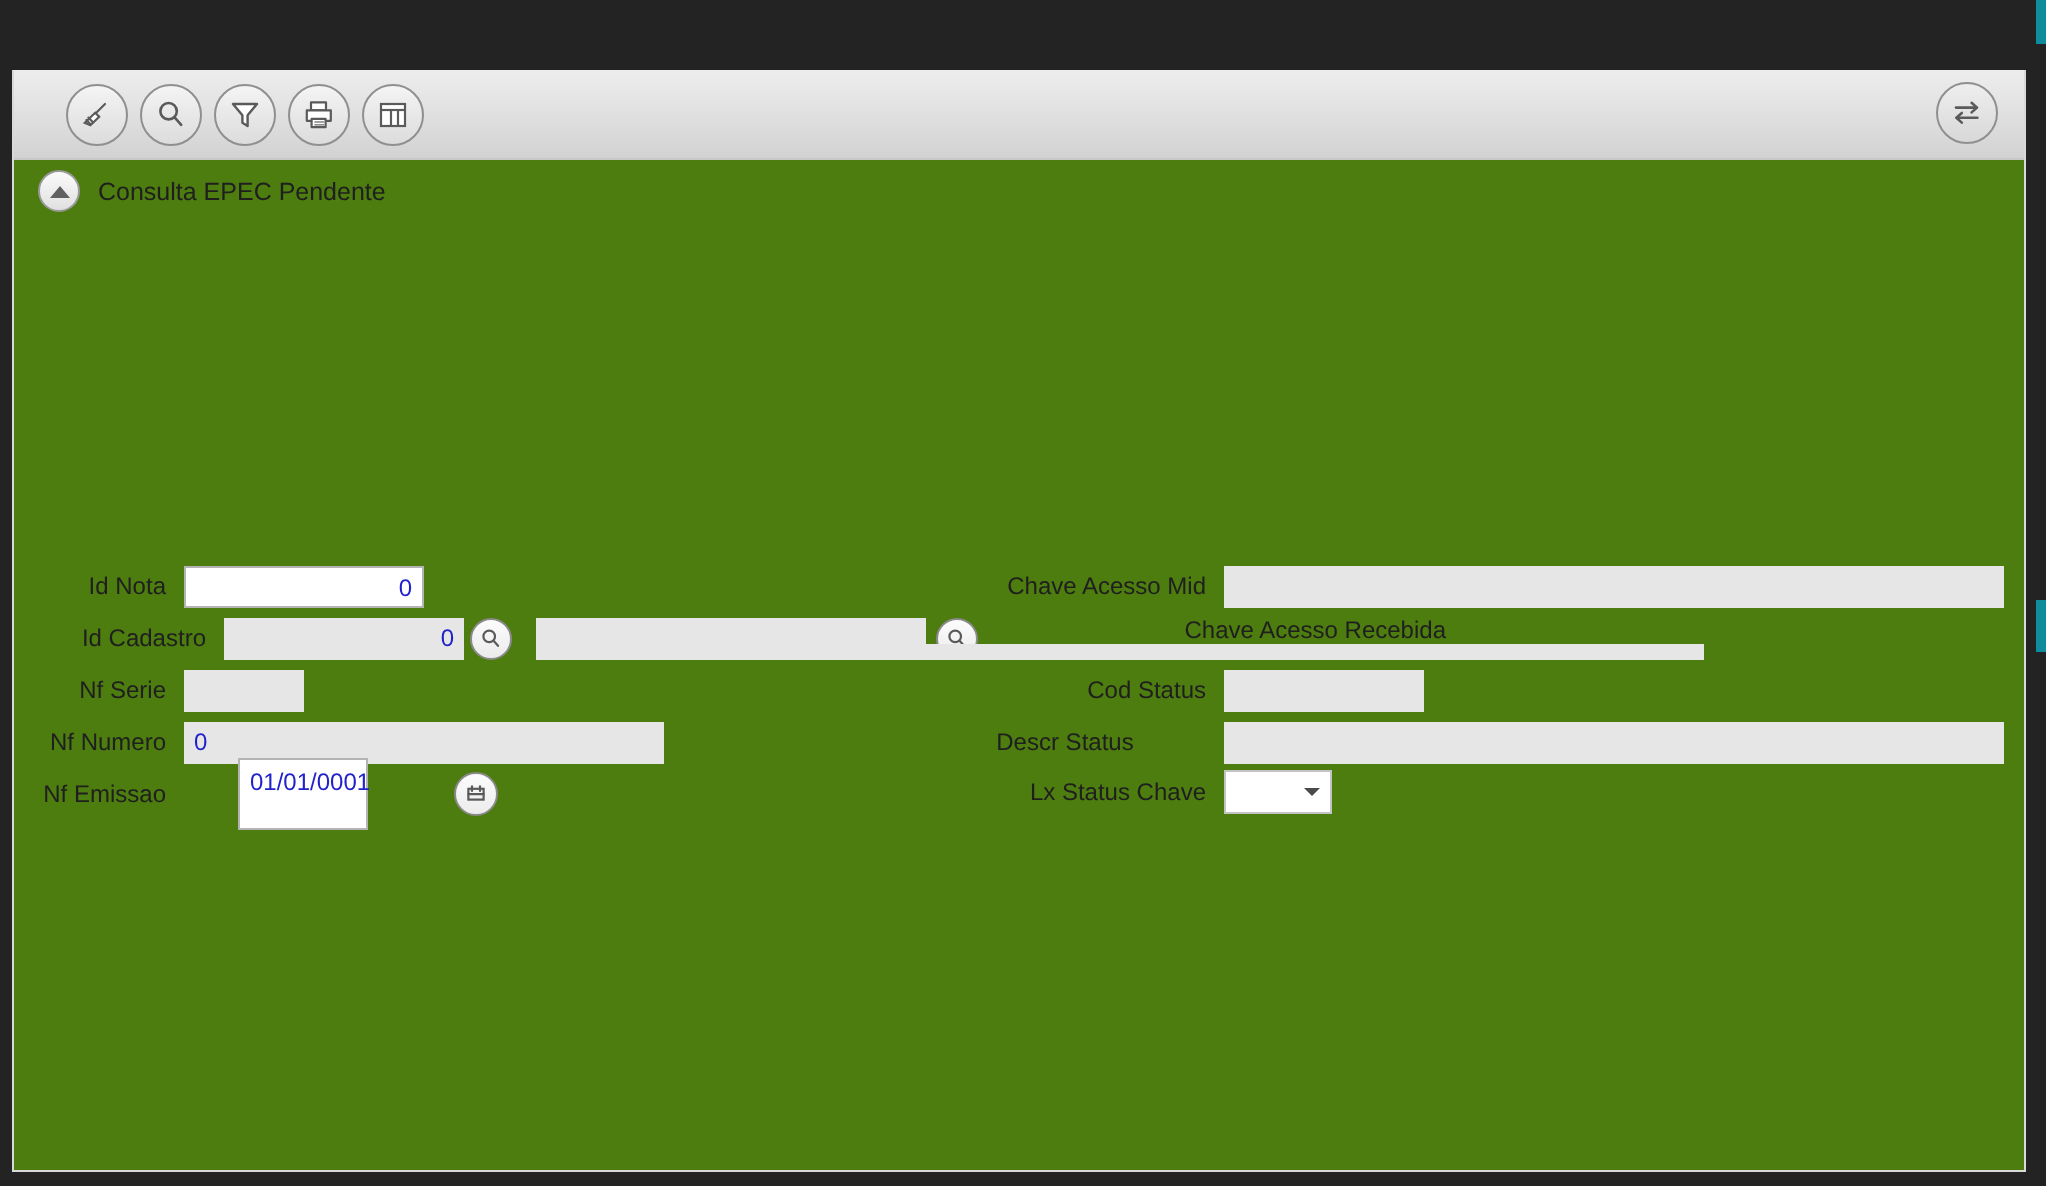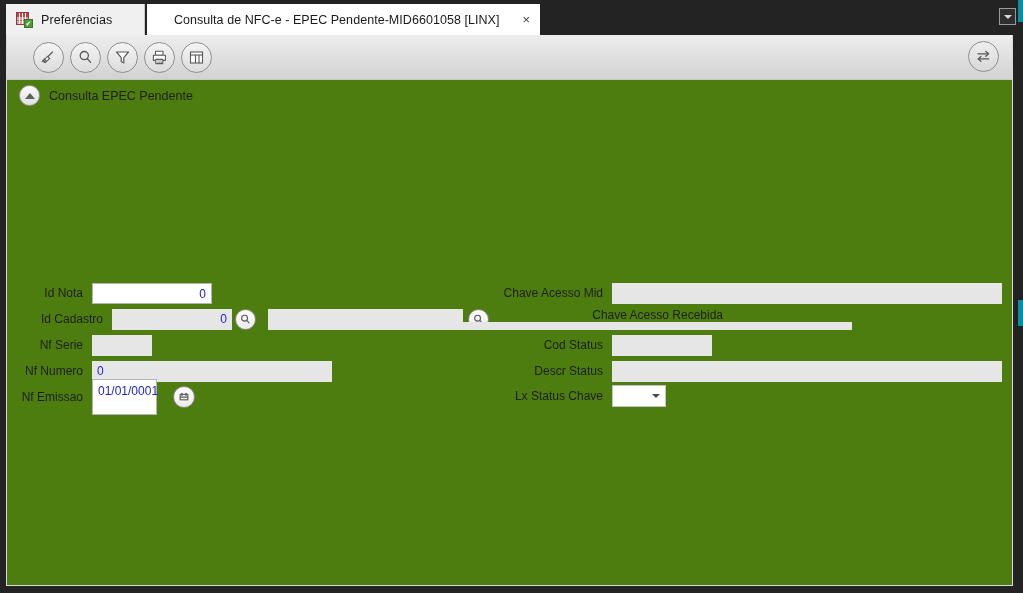--- a/index.html
+++ b/index.html
@@ -294,39 +294,20 @@
     border-left: 4px solid transparent;
     border-right: 4px solid transparent;
     border-top: 4px solid #4a4a4a;
   }
 </style>
 </head>
 <body>
 
 <div id="app">
 
-  <div id="tabstrip">
-
-    <div class="tab" id="tab-pref">
-      <span class="pref-icon">
-        <span class="grid"></span>
-        <span class="check">✔</span>
-      </span>
-      <span class="tab-label">Preferências</span>
-    </div>
-
-    <div class="tab" id="tab-active">
-      <span class="tab-label">Consulta de NFC-e - EPEC Pendente-MID6601058 [LINX]</span>
-      <span id="tab-close">×</span>
-    </div>
-
-    <div id="tabbar-menu">
-      <span class="caret"></span>
-    </div>
-  </div>
 
   <div class="teal-accent" id="teal-top"></div>
   <div class="teal-accent" id="teal-mid"></div>
 
   <div id="client">
 
     <div id="toolbar">
 
       <div id="toolbar-left">
 
@@ -435,21 +416,21 @@
       <div class="field-row" style="left:0; top:299px;">
         <span class="flabel" style="width:85px;">Nf Serie</span>
         <span class="fin disabled" style="width:60px;"></span>
       </div>
 
       <div class="field-row" style="left:0; top:325px;">
         <span class="flabel" style="width:85px;">Nf Numero</span>
         <span class="fin disabled" style="width:240px;">0</span>
       </div>
 
-      <div class="field-row" style="left:0; top:351px;">
+      <div class="field-row" style="left:0; top:351px;gap:27px;">
         <span class="flabel" style="width:85px;">Nf Emissao</span>
         <span class="fin editable tall" style="width:65px;">01/01/0001</span>
         <span class="datebtn">
           <svg width="14" height="14" viewBox="0 0 14 14">
             <g stroke="#5a5a5a" stroke-width="1.1" fill="none" stroke-linecap="round">
               <rect x="3.2" y="4.4" width="7.6" height="5.4"></rect>
               <line x1="3.2" y1="7.1" x2="10.8" y2="7.1"></line>
               <line x1="5" y1="3.2" x2="5" y2="5.5"></line>
               <line x1="9" y1="3.2" x2="9" y2="5.5"></line>
             </g>
@@ -466,21 +447,21 @@
         <span class="flabel" style="width:150px;">Chave Acesso Recebida</span>
         <span class="fin disabled" style="width:390px;"></span>
       </div>
 
       <div class="field-row" style="left:455px; top:299px;">
         <span class="flabel" style="width:150px;">Cod Status</span>
         <span class="fin disabled" style="width:100px;"></span>
       </div>
 
       <div class="field-row" style="left:455px; top:325px;">
-        <span class="flabel" style="width:150px;">Descr Status</span>
+        <span class="flabel" style="width:150px;text-align:center;">Descr Status</span>
         <span class="fin disabled" style="width:390px;"></span>
       </div>
 
       <div class="field-row" style="left:455px; top:350px;">
         <span class="flabel" style="width:150px;">Lx Status Chave</span>
         <span class="fcombo">
           <span class="caret"></span>
         </span>
       </div>
 

